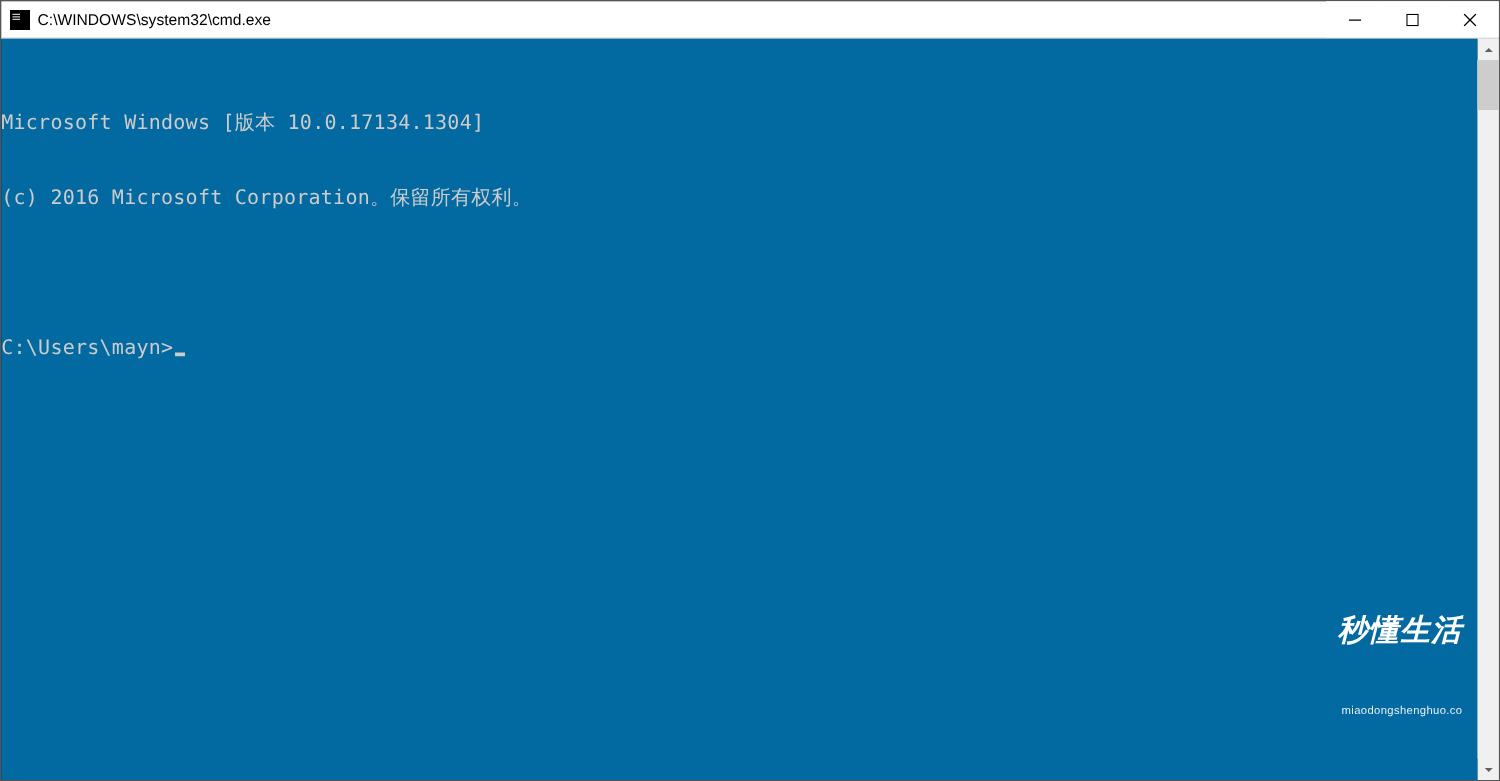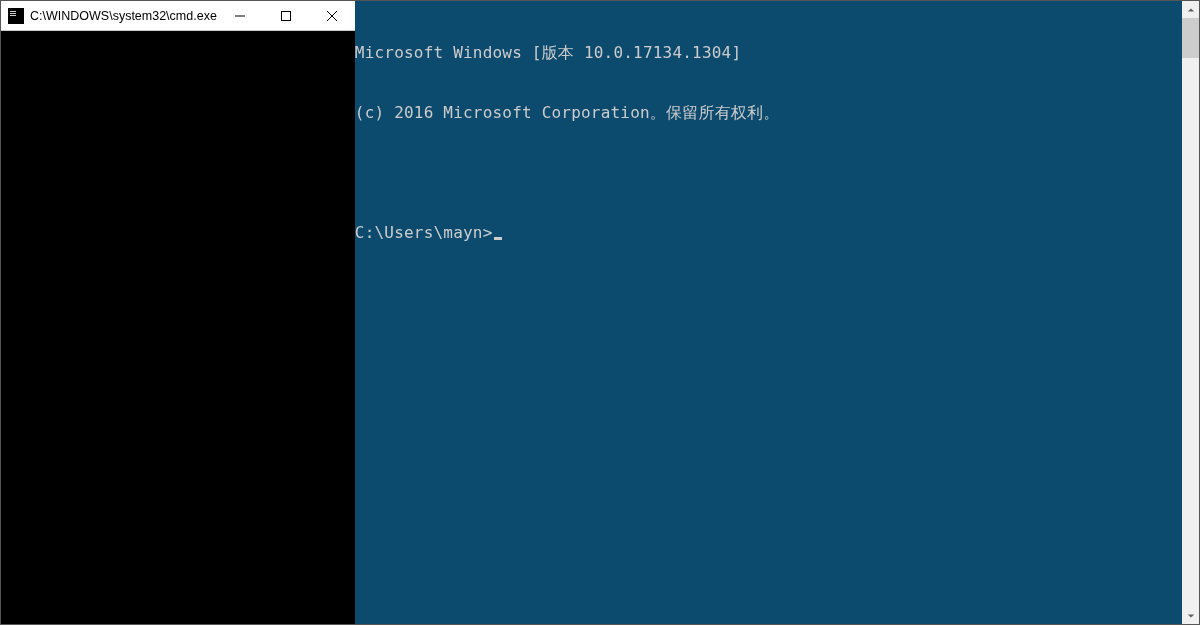--- a/index.html
+++ b/index.html
@@ -13,21 +13,21 @@
       background: #fff;
       font-family: "Segoe UI", Tahoma, sans-serif;
       overflow: hidden;
       position: relative;
     }
     .window {
       width: 1200px;
       height: 625px;
       border: 1px solid #555;
       display: flex;
-      flex-direction: row;
+      flex-direction: column;
       background: #000;
     }
     .titlebar {
       height: 30px;
       background: #fff;
       display: flex;
       align-items: center;
       border-bottom: 1px solid #ccc;
       flex-shrink: 0;
     }
@@ -75,26 +75,26 @@
       stroke: #000;
       fill: none;
     }
     .body-area {
       flex: 1;
       display: flex;
       position: relative;
     }
     .terminal {
       flex: 1;
-      background: #0c4a6e;
+      background: #0369a1;
       color: #cccccc;
       font-family: "NSimSun", "SimSun", "Consolas", monospace;
       font-size: 16px;
       line-height: 20px;
-      padding: 2px 0 0 0;
+      padding: 17px 0 0 0;
       white-space: pre;
       letter-spacing: 0.2px;
       overflow: hidden;
       position: relative;
     }
     .term-line {
       height: 20px;
     }
     .cursor {
       display: inline-block;
@@ -188,20 +188,24 @@
     </div>
   </div>
 
   <div class="body-area">
     <div class="terminal">
       <div class="term-line">Microsoft Windows [版本 10.0.17134.1304]</div>
       <div class="term-line">(c) 2016 Microsoft Corporation。保留所有权利。</div>
       <div class="term-line"></div>
       <div class="term-line"><span>C:\Users\mayn&gt;</span><span class="cursor"></span></div>
 
+      <div class="watermark">
+        <div class="wm-big">秒懂生活</div>
+        <div class="wm-small">miaodongshenghuo.co</div>
+      </div>
     </div>
 
     <div class="scrollbar">
       <div class="sb-btn">
         <svg viewBox="0 0 10 10">
             <path d="M1 7 L5 3 L9 7 Z"></path>
           </svg>
       </div>
       <div class="sb-track">
         <div class="sb-thumb"></div>

